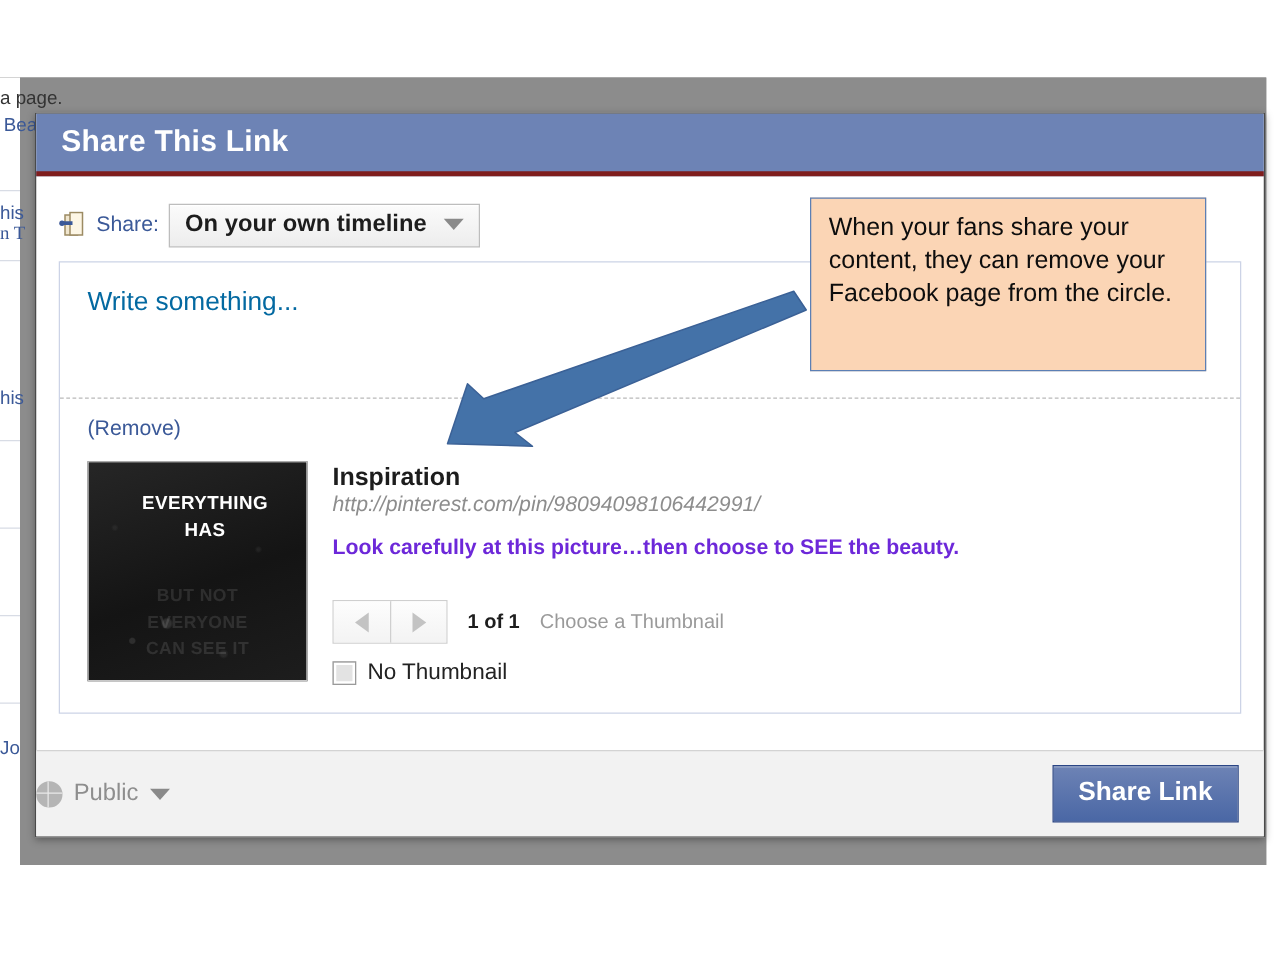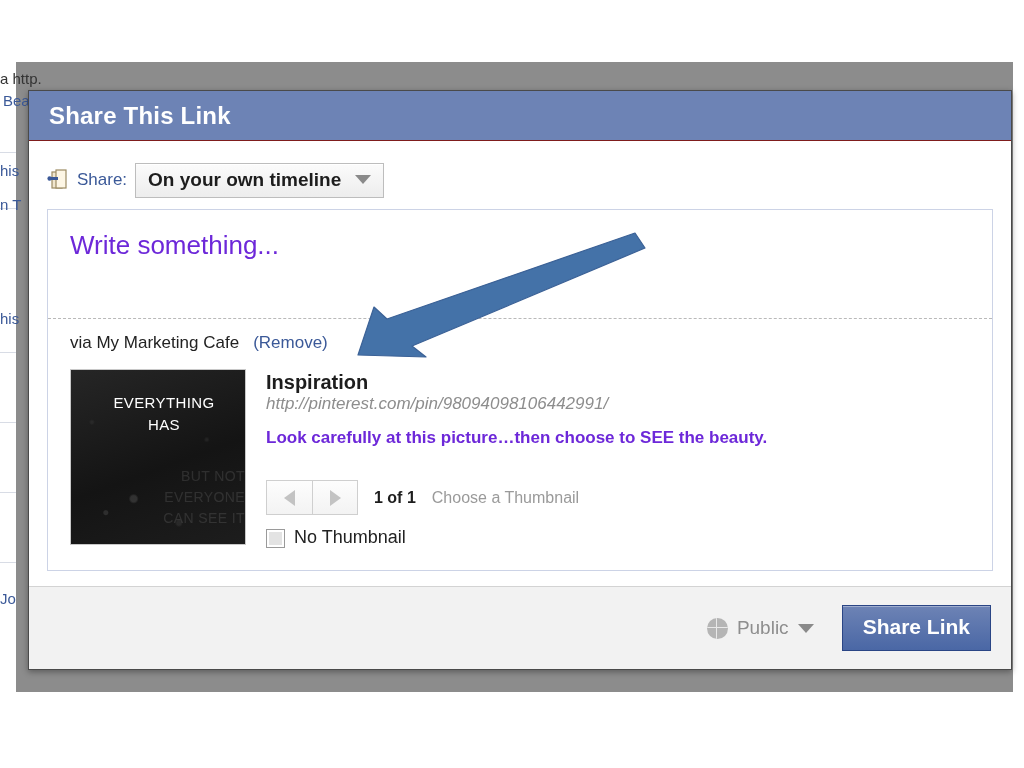--- a/index.html
+++ b/index.html
@@ -52,21 +52,21 @@
 
   
   .modal {
     position: absolute; left: 28px; top: 90px; width: 984px; height: 580px;
     background: #ffffff;
     border: 1px solid #4a4a4a;
     box-shadow: 0 2px 6px rgba(0,0,0,.35);
   }
   .modal-header {
     height: 50px; background: #6d83b5;
-    border-bottom: 1px solid #7f1d1d;
+    border-bottom: 4px solid #7f1d1d;
     display: flex; align-items: center;
   }
   .modal-title {
     margin-left: 20px;
     color: #ffffff;
     font-size: 24px; font-weight: bold;
     letter-spacing: .2px;
   }
   .modal-body { padding: 18px 18px 0 18px; position: relative; }
 
@@ -92,21 +92,21 @@
   .composer {
     border: 1px solid #ccd3e6;
     min-height: 360px;
     position: relative;
     background: #fff;
   }
   .composer-input {
     padding: 20px 22px 30px 22px;
     height: 108px;
   }
-  .composer-placeholder { font-size: 26px; color: #6d28d9; }
+  .composer-placeholder { font-size: 21px; color: #0369a1; }
   .composer-divider {
     border-top: 1px dashed #b9b9b9;
     margin: 0;
   }
   .attach { padding: 14px 22px 22px 22px; }
   .via-row { display: flex; align-items: baseline; gap: 14px; margin-bottom: 16px; }
   .via-text { font-size: 17px; color: #222222; }
   .via-remove { font-size: 17px; color: #3b5998; cursor: pointer; }
 
   .preview { display: flex; gap: 20px; }
@@ -122,27 +122,27 @@
       radial-gradient(circle at 20% 82%, rgba(255,255,255,.10) 0 2px, transparent 3px),
       radial-gradient(circle at 36% 74%, rgba(255,255,255,.12) 0 3px, transparent 5px),
       radial-gradient(circle at 62% 88%, rgba(255,255,255,.07) 0 2px, transparent 4px),
       radial-gradient(circle at 78% 40%, rgba(255,255,255,.06) 0 1px, transparent 3px),
       radial-gradient(circle at 12% 30%, rgba(255,255,255,.05) 0 1px, transparent 3px),
       linear-gradient(160deg, #262626 0%, #141414 55%, #1d1d1d 100%);
   }
   .thumb-text {
     position: absolute; top: 22px; left: 12px; right: 0;
     text-align: center; color: #ffffff;
-    font-size: 15px; font-weight: normal; line-height: 1.45;
+    font-size: 15px; font-weight: bold; line-height: 1.45;
     letter-spacing: .4px;
   }
   .thumb-faint {
     position: absolute; top: 96px; left: 0; right: 0;
-    text-align: right; color: rgba(255,255,255,.11);
-    font-size: 14px; font-weight: normal; line-height: 1.5;
+    text-align: center; color: rgba(255,255,255,.11);
+    font-size: 14px; font-weight: bold; line-height: 1.5;
     letter-spacing: .4px;
   }
   .preview-meta { flex: 1; padding-top: 2px; }
   .preview-title { font-size: 20px; font-weight: bold; color: #1d1d1d; margin-bottom: 0; }
   .preview-url { font-size: 17px; color: #8d8d8d; margin-bottom: 14px; font-style: italic; }
   .preview-desc { font-size: 17px; color: #6d28d9; margin-bottom: 32px; font-weight: bold; }
 
   .thumb-nav { display: flex; align-items: center; gap: 16px; margin-bottom: 12px; }
   .navbtns { display: flex; border: 1px solid #cfcfcf; background: #fbfbfb; }
   .navbtn {
@@ -161,24 +161,24 @@
     width: 19px; height: 19px;
     border: 1px solid #9a9a9a;
     background: #e3e3e3;
     box-shadow: inset 0 0 0 2px #fff;
   }
   .nothumb-label { font-size: 18px; color: #222222; }
 
   
   .modal-footer {
     position: absolute; left: 0; right: 0; bottom: 0;
-    height: 83px; background: #f2f2f2;
+    height: 69px; background: #f2f2f2;
     border-top: 1px solid #d3d3d3;
-    display: flex; align-items: center; justify-content: flex-end;
-    padding-right: 20px; gap: 16px; padding-left: 16px;
+    display: flex; align-items: center; justify-content: space-between;
+    padding-right: 20px; gap: 16px;
   }
   .privacy { display: flex; align-items: center; gap: 9px; margin-right: 12px; }
   .globe {
     width: 21px; height: 21px; border-radius: 50%;
     background: #b5b5b5; position: relative; overflow: hidden;
   }
   .globe::before {
     content:''; position:absolute; left: 9px; top:0; width:1px; height:21px; background:#e9e9e9;
   }
   .globe::after {
@@ -232,24 +232,24 @@
   <div class="bg-page">
     <div class="bg-page-inner"></div>
     <div class="bg-white-col">
       <div class="bg-line" style="top:90px"></div>
       <div class="bg-line" style="top:146px"></div>
       <div class="bg-line" style="top:290px"></div>
       <div class="bg-line" style="top:360px"></div>
       <div class="bg-line" style="top:430px"></div>
       <div class="bg-line" style="top:500px"></div>
     </div>
-    <div class="bg-frag dark" style="left:0px;top:8px;">a http.</div>
+    <div class="bg-frag dark" style="left:0px;top:8px;">a page.</div>
     <div class="bg-frag" style="left:3px;top:30px;text-align:right;">Bea</div>
     <div class="bg-frag" style="left:0px;top:100px;">his</div>
-    <div class="bg-frag" style="left:0px;top:134px;">n T</div>
+    <div class="bg-frag" style="left:0px;top:117px;font-family:Liberation Serif, serif;">n T</div>
     <div class="bg-frag" style="left:0px;top:248px;">his </div>
     <div class="bg-frag" style="left:0px;top:528px;">Jo</div>
     <div class="bg-blur-tab"></div>
     <div class="bg-blur-stroke"></div>
     <div class="bg-blur-dot"></div>
   </div>
 
   <div class="modal">
 
     <div class="modal-header">
@@ -278,21 +278,20 @@
 
         <div class="composer-input">
           <span class="composer-placeholder">Write something...</span>
         </div>
 
         <div class="composer-divider"></div>
 
         <div class="attach">
 
           <div class="via-row">
-            <span class="via-text">via My Marketing Cafe</span>
             <span class="via-remove">(Remove)</span>
           </div>
 
           <div class="preview">
 
             <div class="thumb">
               <div class="thumb-noise"></div>
               <div class="thumb-text">
                 <div>EVERYTHING</div>
                 <div>HAS</div>
@@ -337,20 +336,23 @@
       <div class="privacy">
         <span class="globe"></span>
         <span class="privacy-label">Public</span>
         <span class="caret-small"></span>
       </div>
       <button class="btn btn-primary">Share Link</button>
     </div>
 
   </div>
 
+  <div class="callout">
+    <div class="callout-text">When your fans share your content, they can remove your Facebook page from the circle.</div>
+  </div>
 
   <div class="arrow-wrap">
     <svg width="310" height="160" viewBox="0 0 310 160">
       <polygon points="295,18 305,33 72,131 86,142 18,140 34,92 47,104" fill="#4472A8" stroke="#3B6196" stroke-width="1.2" stroke-linejoin="round"></polygon>
     </svg>
   </div>
 
 </div>
 
 </body></html>

